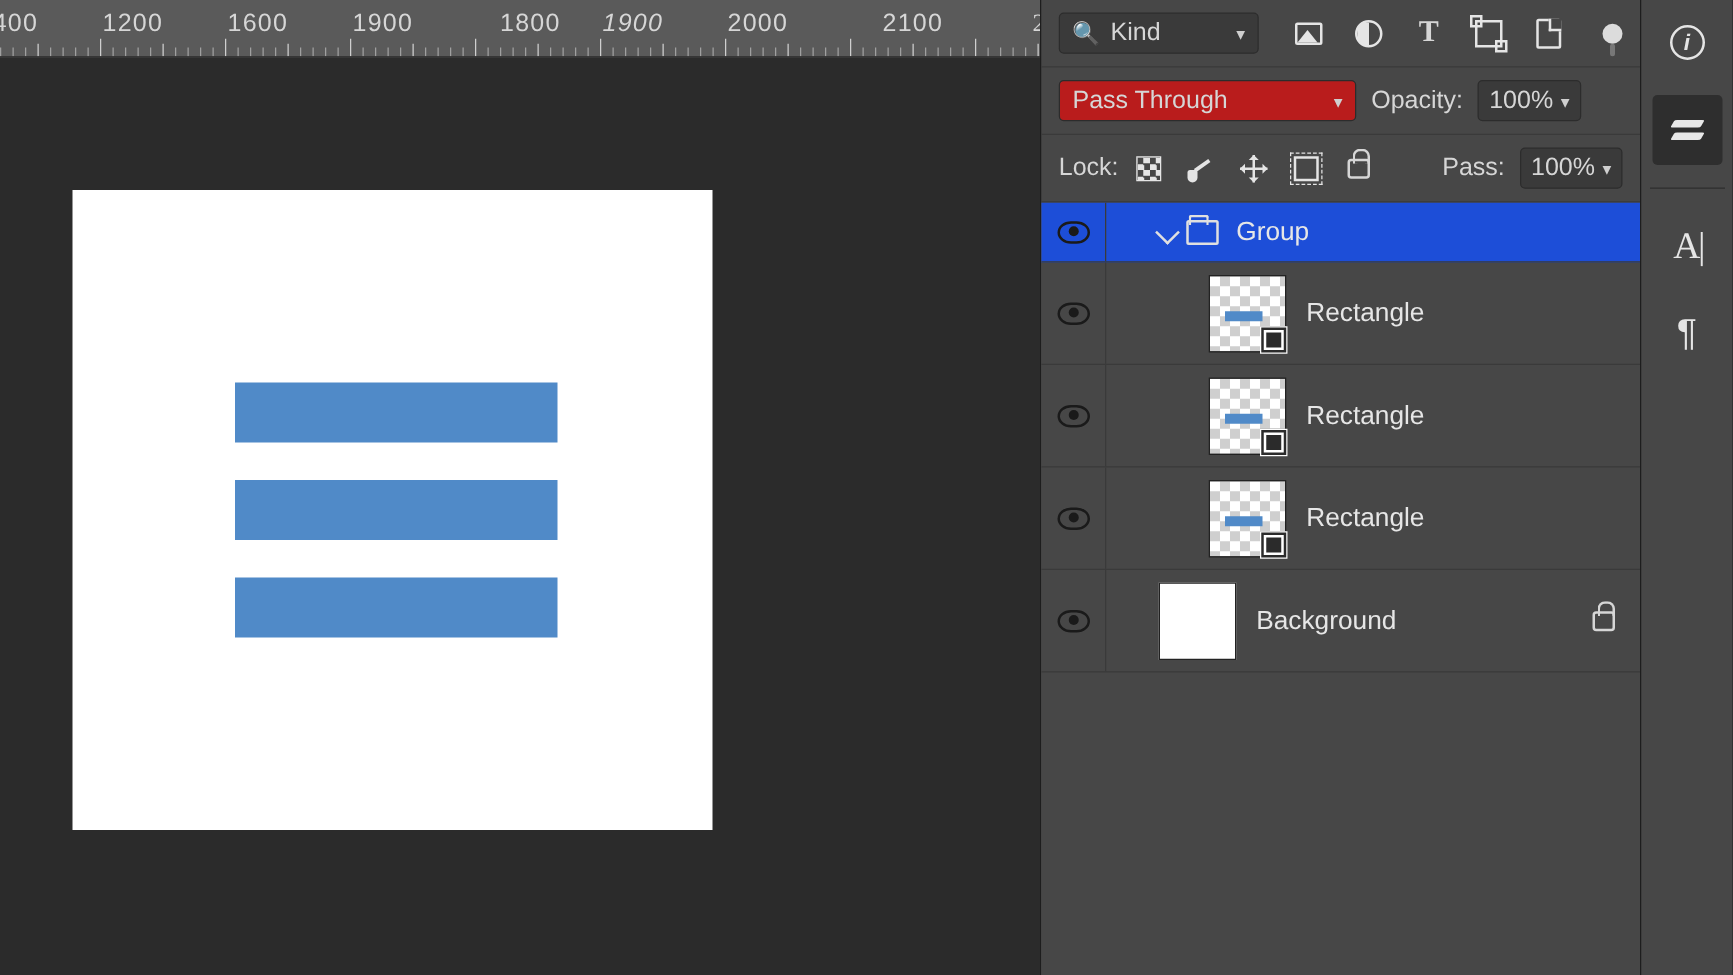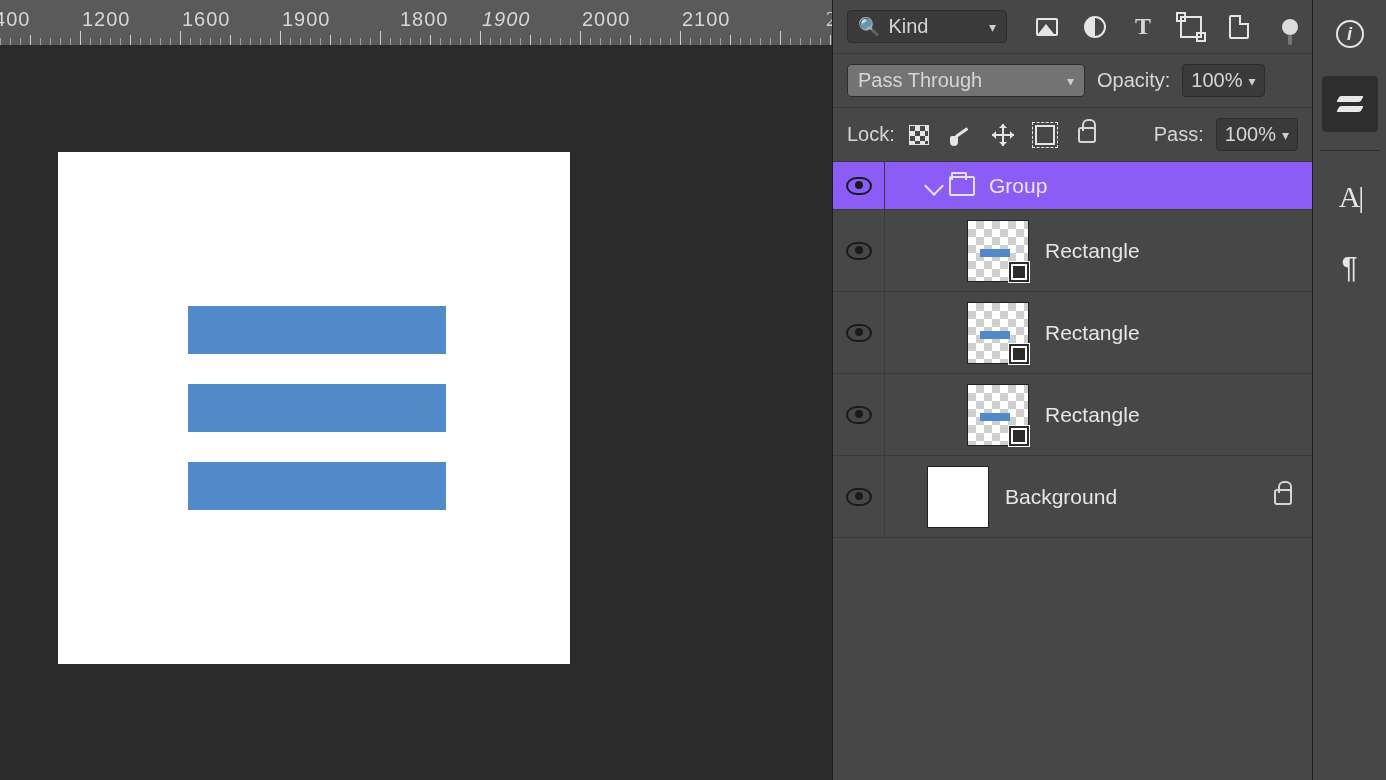--- a/index.html
+++ b/index.html
@@ -172,21 +172,21 @@
     width:4px; height:10px;
     background:#777;
     border-radius:2px;
   }
 
   
   .blend-select {
     display: flex;
     align-items: center;
     gap: 8px;
-    background: #737373;
+    background: #b91c1c;
     border: 1px solid #2c2c2c;
     border-radius: 4px;
     padding: 4px 10px;
     min-width: 238px;
   }
   .blend-value { flex:1; }
   .opacity-box {
     display:flex; align-items:center; gap:6px;
     background:#3a3a3a; border:1px solid #2c2c2c; border-radius:4px;
     padding:4px 8px;
@@ -203,21 +203,21 @@
     background: #474747;
   }
   .layer-row {
     display: flex;
     align-items: center;
     height: 82px;
     border-bottom: 1px solid #3a3a3a;
     padding-right: 20px;
   }
   .layer-row.group-row { height: 48px; }
-  .layer-row.selected { background: #8b5cf6; }
+  .layer-row.selected { background: #1d4ed8; }
   .vis-col {
     width: 52px;
     display:flex;
     justify-content:center;
     align-items:center;
     height:100%;
     border-right: 1px solid #3a3a3a;
   }
   .eye {
     width:26px;height:18px;border:2px solid #1a1a1a;border-radius:50%/60%;
@@ -447,21 +447,21 @@
         <div class="ruler-tick-minor" style="left: 590px;"></div>
         <div class="ruler-tick-minor" style="left: 600px;"></div>
         <div class="ruler-tick-minor" style="left: 610px;"></div>
         <div class="ruler-tick-minor" style="left: 620px;"></div>
         <div class="ruler-tick-major" style="height: 10px; left: 630px;"></div>
         <div class="ruler-tick-minor" style="left: 640px;"></div>
         <div class="ruler-tick-minor" style="left: 650px;"></div>
         <div class="ruler-tick-minor" style="left: 660px;"></div>
         <div class="ruler-tick-minor" style="left: 670px;"></div>
         <div class="ruler-tick-major" style="left: 680px;"></div>
-        <div class="ruler-label" style="left: 680px;">2100</div>
+        <div class="ruler-label" style="left: 704px;">2100</div>
         <div class="ruler-tick-minor" style="left: 690px;"></div>
         <div class="ruler-tick-minor" style="left: 700px;"></div>
         <div class="ruler-tick-minor" style="left: 710px;"></div>
         <div class="ruler-tick-minor" style="left: 720px;"></div>
         <div class="ruler-tick-major" style="height: 10px; left: 730px;"></div>
         <div class="ruler-tick-minor" style="left: 740px;"></div>
         <div class="ruler-tick-minor" style="left: 750px;"></div>
         <div class="ruler-tick-minor" style="left: 760px;"></div>
         <div class="ruler-tick-minor" style="left: 770px;"></div>
         <div class="ruler-tick-major" style="left: 780px;"></div>

